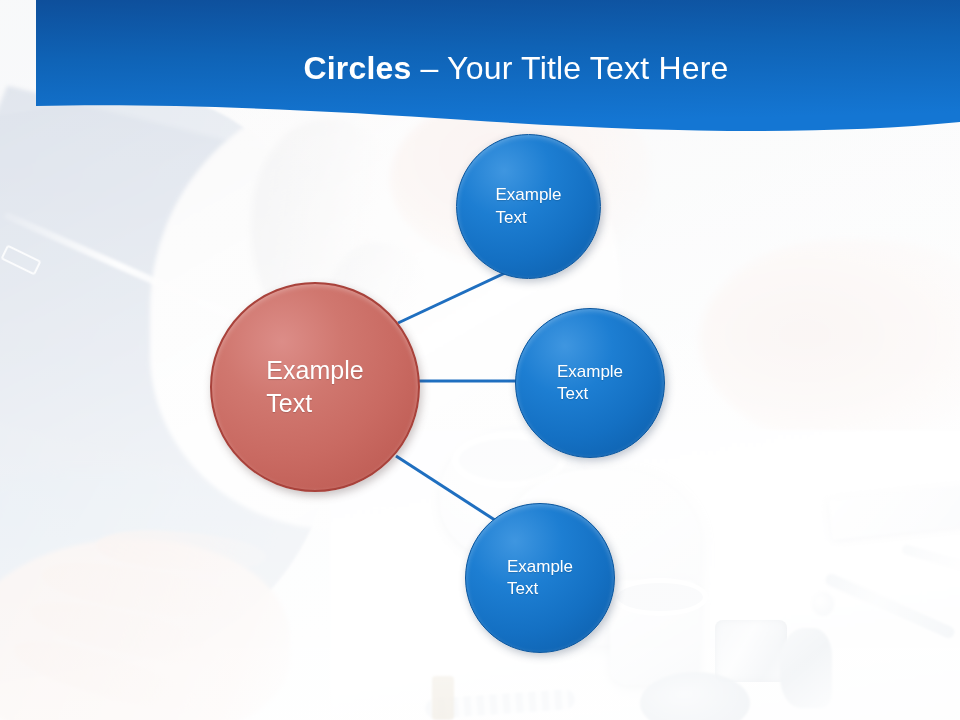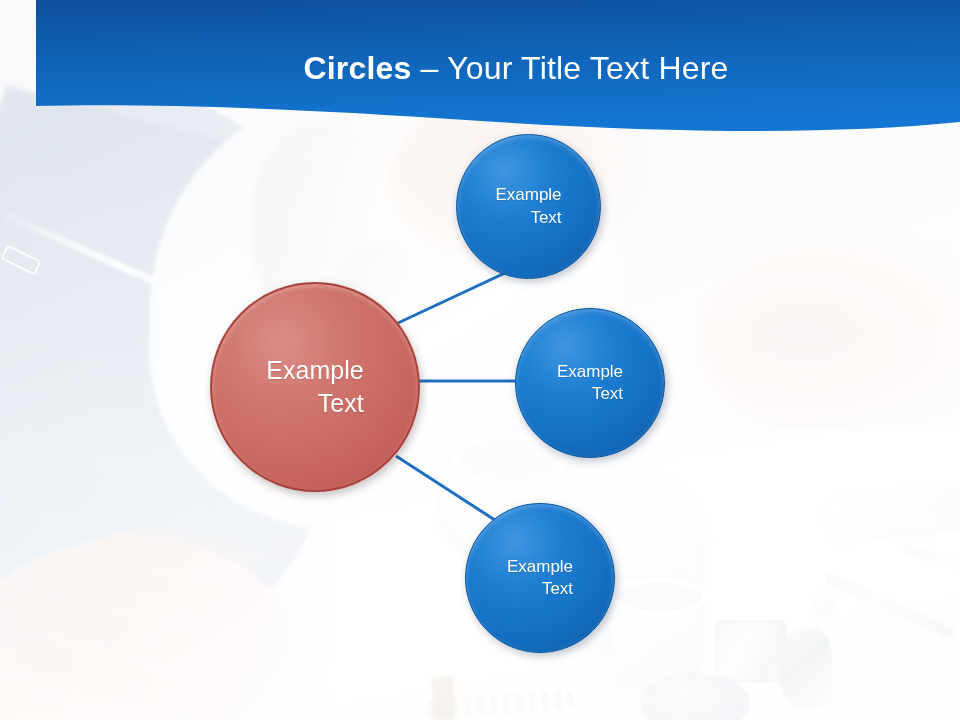--- a/index.html
+++ b/index.html
@@ -329,21 +329,21 @@
   
   .diagram { position: absolute; inset: 0; }
   .connectors { position: absolute; left: 0; top: 0; }
 
   .node {
     position: absolute;
     border-radius: 50%;
     display: flex;
     align-items: center;
     justify-content: center;
-    text-align: right;
+    text-align: left;
     color: #ffffff;
     box-sizing: border-box;
   }
   .node .node-label {
     display: block;
     line-height: 1.32;
     text-shadow: 0 1px 1px rgba(0,0,0,0.16);
     padding: 0 10px;
   }
 

